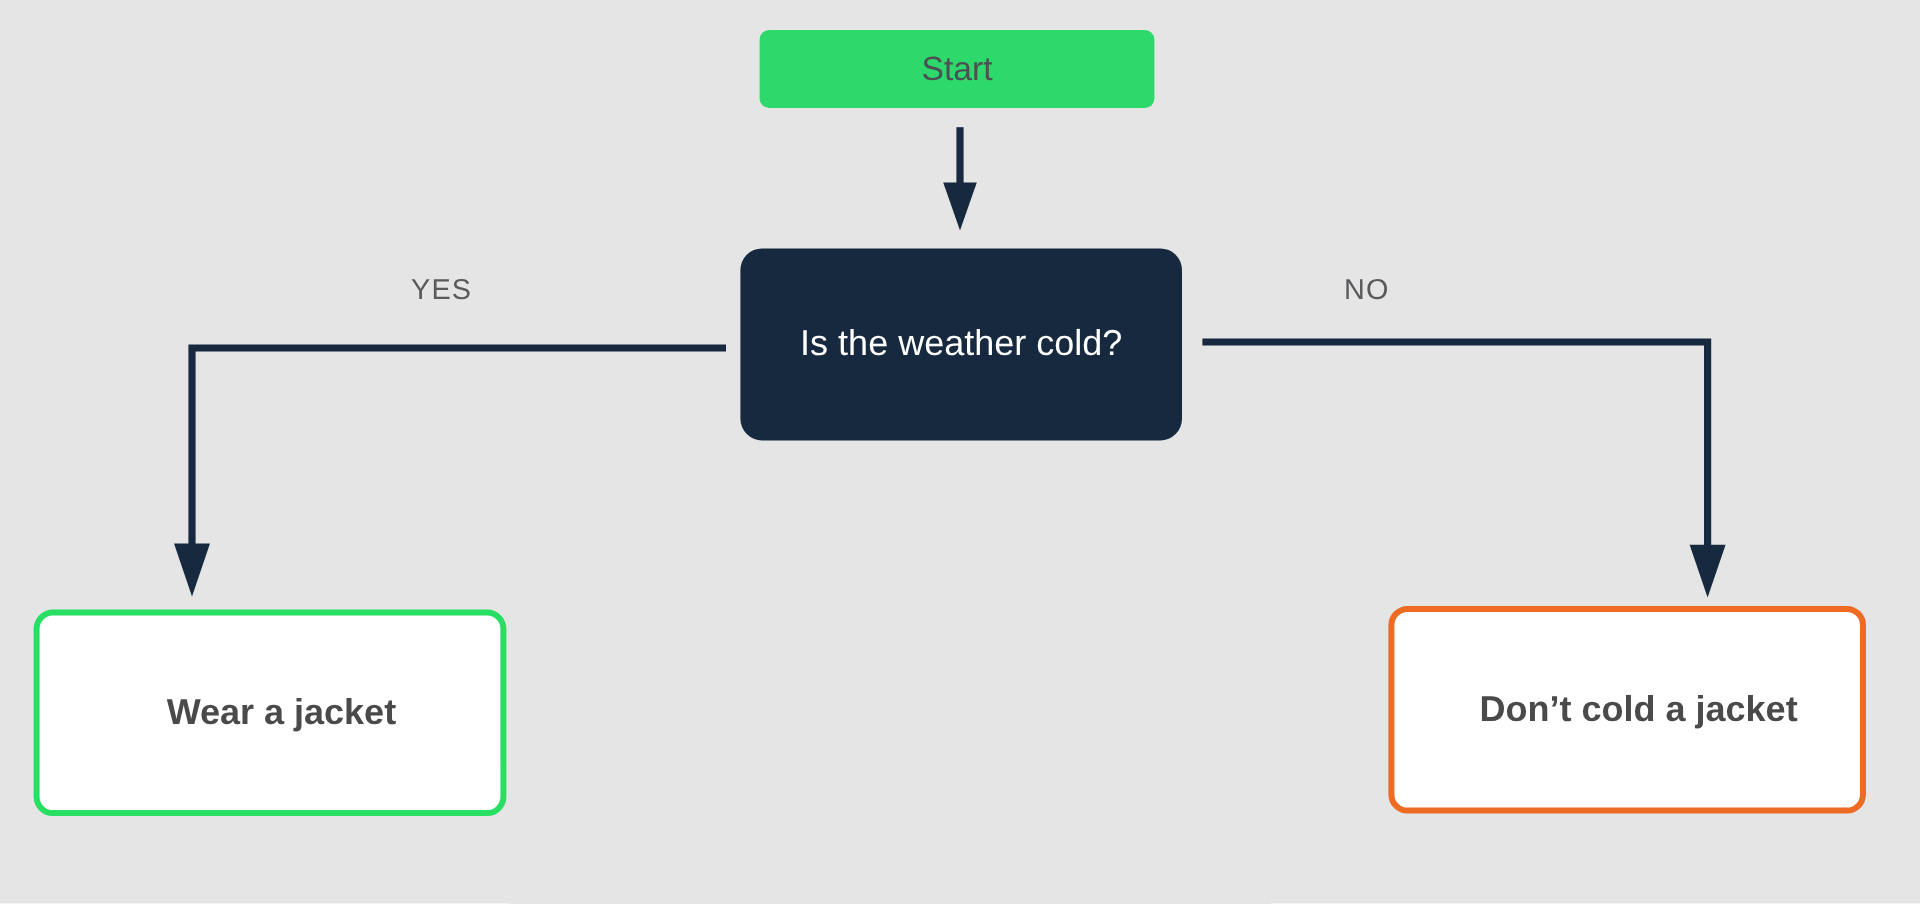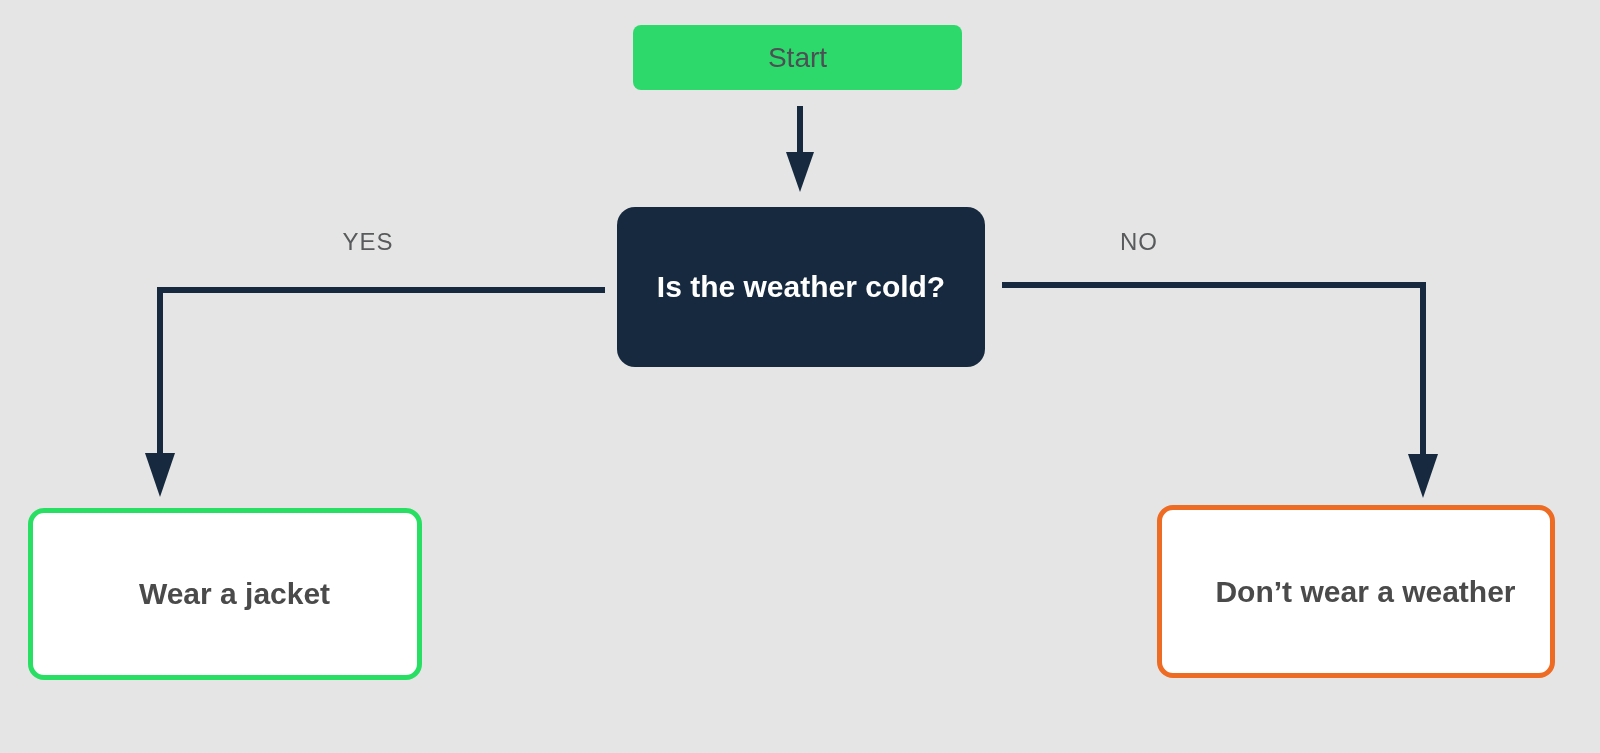--- a/index.html
+++ b/index.html
@@ -55,21 +55,21 @@
   }
   .node.decision {
     left: 617px;
     top: 207px;
     width: 368px;
     height: 160px;
     background: var(--navy, #16293E);
     color: #ffffff;
     border-radius: 18px;
     font-size: 30px;
-    font-weight: 700;
+    font-weight: 400;
   }
   .edge-label {
     position: absolute;
     width: 120px;
     height: 26px;
     line-height: 26px;
     text-align: center;
     font-size: 24px;
     letter-spacing: 1px;
     color: var(--label-gray, #595A5C);
@@ -128,15 +128,15 @@
   <div class="node start">Start</div>
 
   <div class="node decision">Is the weather cold?</div>
 
   <div class="edge-label yes">YES</div>
 
   <div class="edge-label no">NO</div>
 
   <div class="node outcome outcome-yes">Wear a jacket</div>
 
-  <div class="node outcome outcome-no">Don’t wear a weather</div>
+  <div class="node outcome outcome-no">Don’t cold a jacket</div>
 
 </div>
 
 </body></html>

